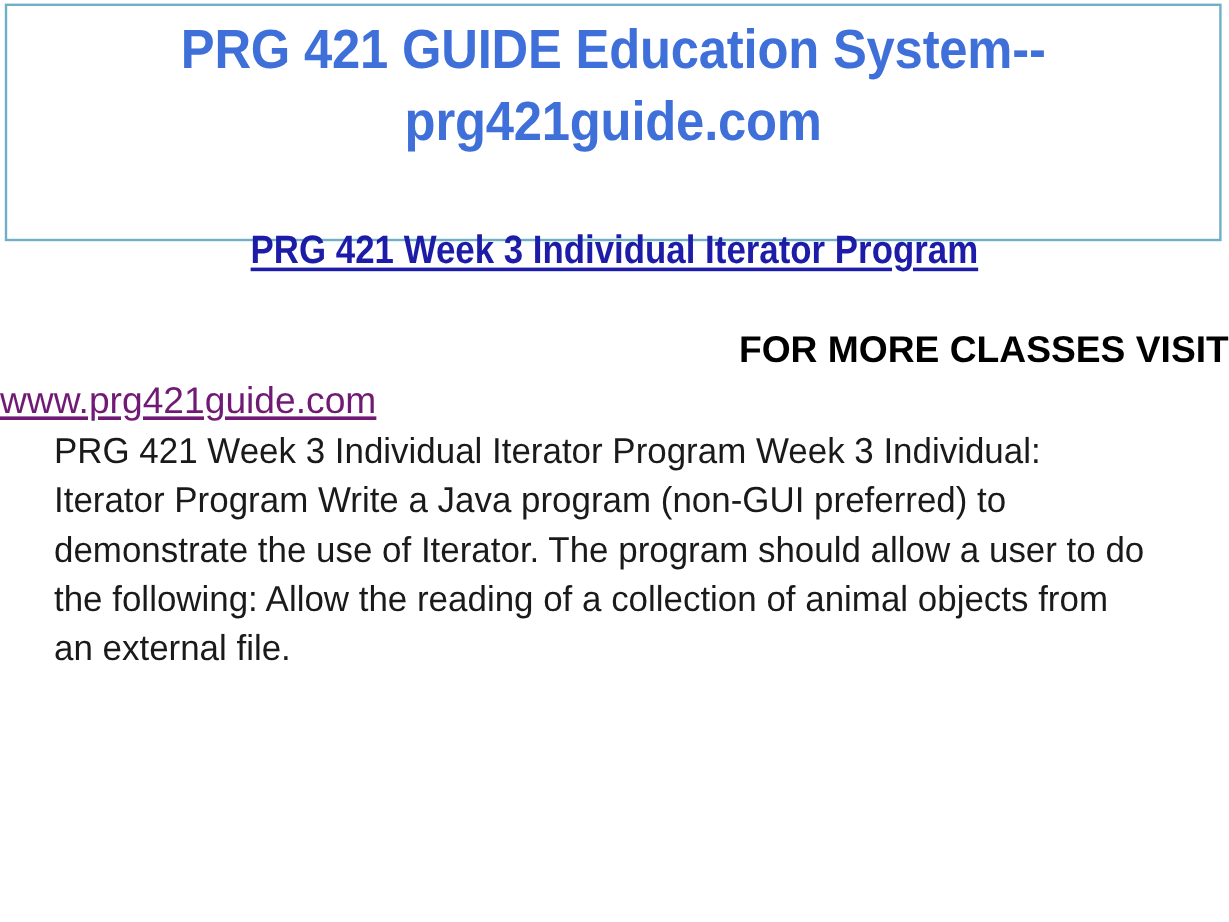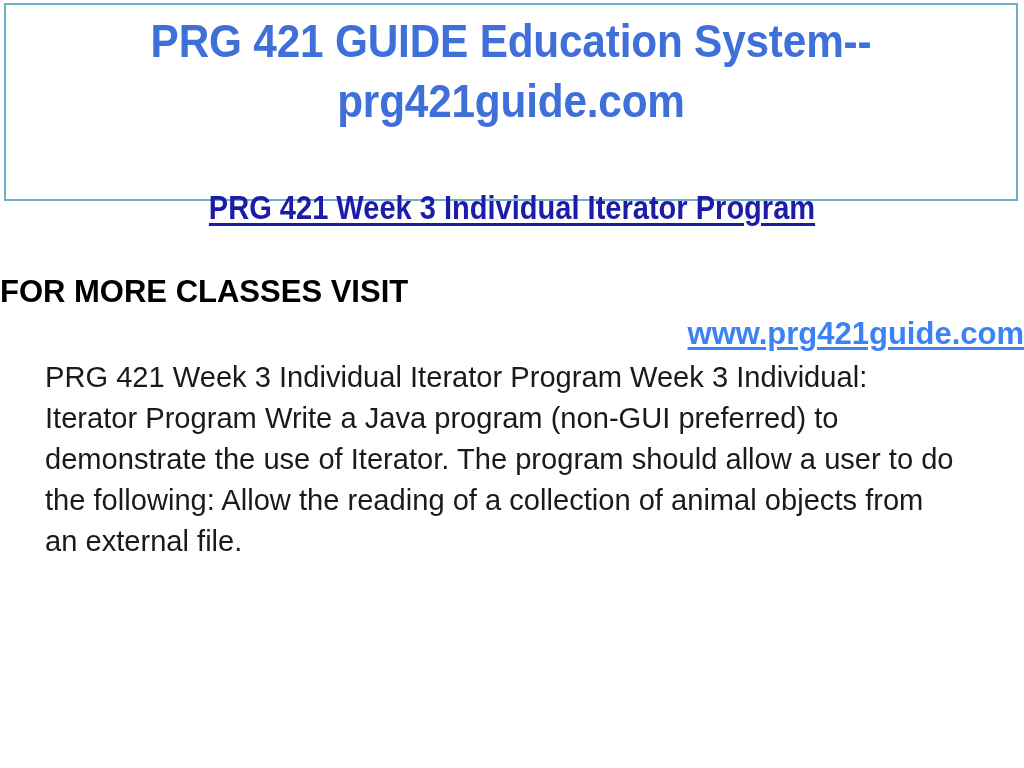--- a/index.html
+++ b/index.html
@@ -65,39 +65,39 @@
     transform: scaleX(0.88);
     transform-origin: center top;
   }
 
   
   #cta-line {
     position: absolute;
     left: 0;
     right: 0;
     top: 274px;
-    text-align: left;
+    text-align: right;
     color: #000000;
     font-family: "Liberation Sans", sans-serif;
     font-size: 31px;
     font-weight: bold;
     line-height: 36px;
     letter-spacing: 0px;
   }
 
   #cta-url {
     position: absolute;
     left: 0;
     right: 0;
     top: 316px;
-    text-align: right;
-    color: #3b82f6;
+    text-align: left;
+    color: #701a75;
     font-family: "Liberation Sans", sans-serif;
     font-size: 31px;
-    font-weight: bold;
+    font-weight: normal;
     line-height: 36px;
     text-decoration: underline;
     text-decoration-thickness: 3px;
     text-underline-offset: 3px;
     cursor: pointer;
   }
 
   
   #body-paragraph {
     position: absolute;

